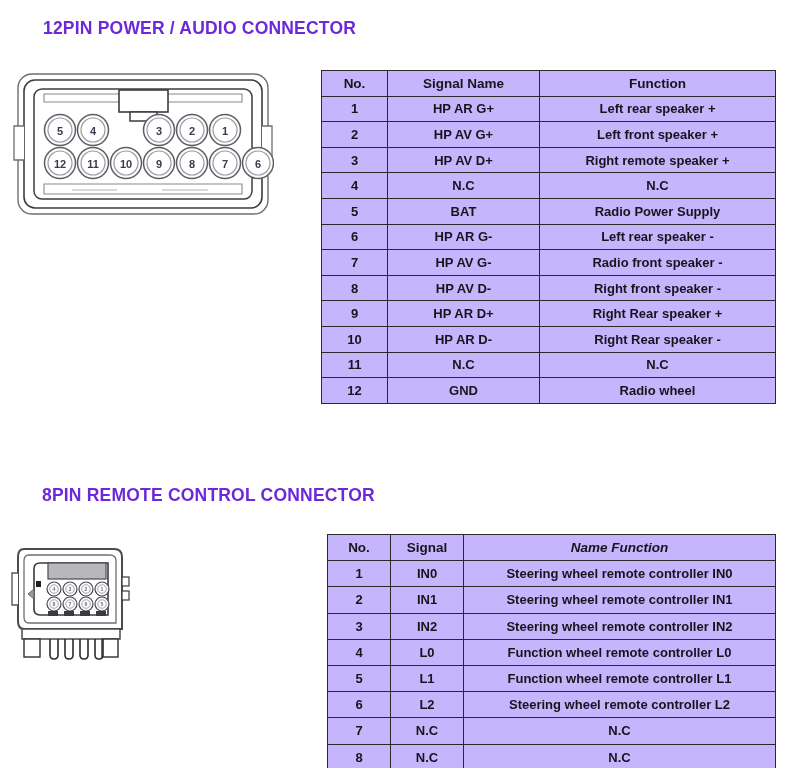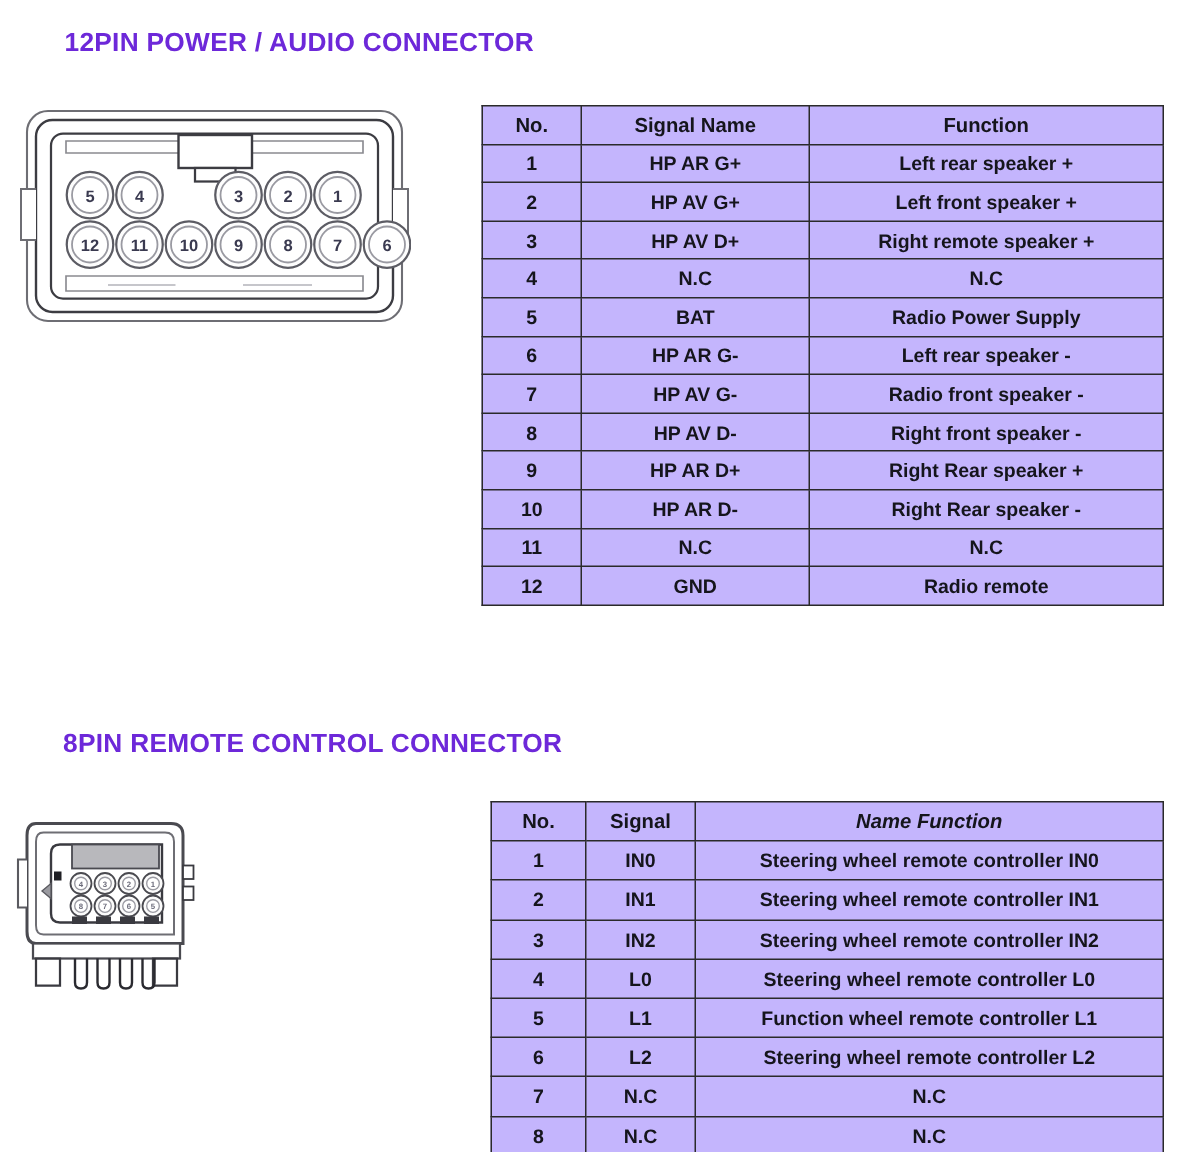--- a/index.html
+++ b/index.html
@@ -233,21 +233,21 @@
       <td>Right Rear speaker -</td>
     </tr>
     <tr>
       <td>11</td>
       <td>N.C</td>
       <td>N.C</td>
     </tr>
     <tr>
       <td>12</td>
       <td>GND</td>
-      <td>Radio remote</td>
+      <td>Radio wheel</td>
     </tr>
   </tbody>
 </table>
 
 <div class="section-heading" id="heading-8pin">8PIN REMOTE CONTROL CONNECTOR</div>
 
 <div class="connector" id="connector-8pin">
   <svg width="130" height="125" viewBox="0 0 130 125" xmlns="http://www.w3.org/2000/svg">
 
     <path d="M14 6 L104 6 Q112 6 112 14 L112 86 L14 86 Q8 86 8 78 L8 14 Q8 6 14 6 Z" fill="#ffffff" stroke="#4a4a50" stroke-width="2"></path>
@@ -345,21 +345,21 @@
       <td>Steering wheel remote controller IN1</td>
     </tr>
     <tr>
       <td>3</td>
       <td>IN2</td>
       <td>Steering wheel remote controller IN2</td>
     </tr>
     <tr>
       <td>4</td>
       <td>L0</td>
-      <td>Steering wheel remote controller L0</td>
+      <td>Function wheel remote controller L0</td>
     </tr>
     <tr>
       <td>5</td>
       <td>L1</td>
       <td>Function wheel remote controller L1</td>
     </tr>
     <tr>
       <td>6</td>
       <td>L2</td>
       <td>Steering wheel remote controller L2</td>

